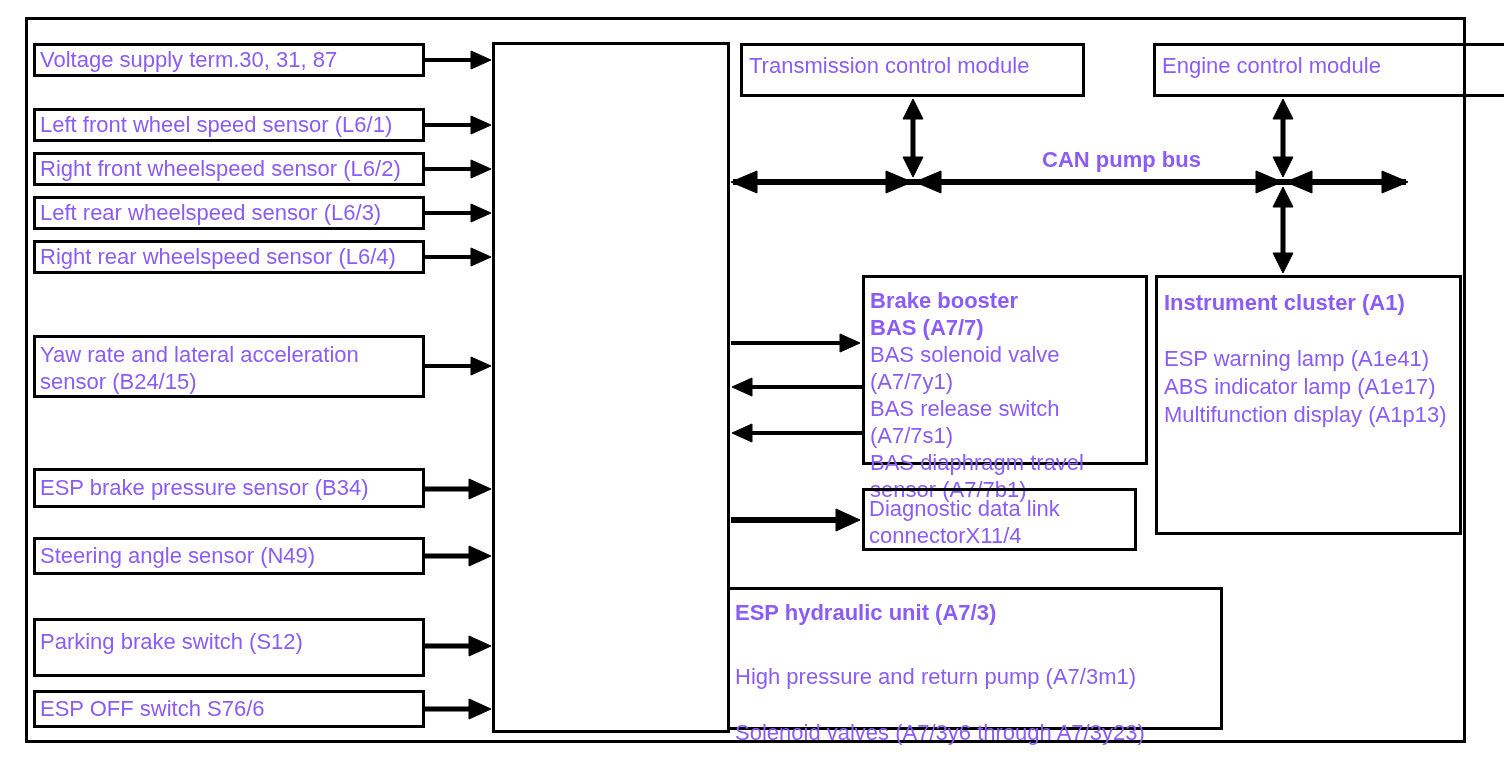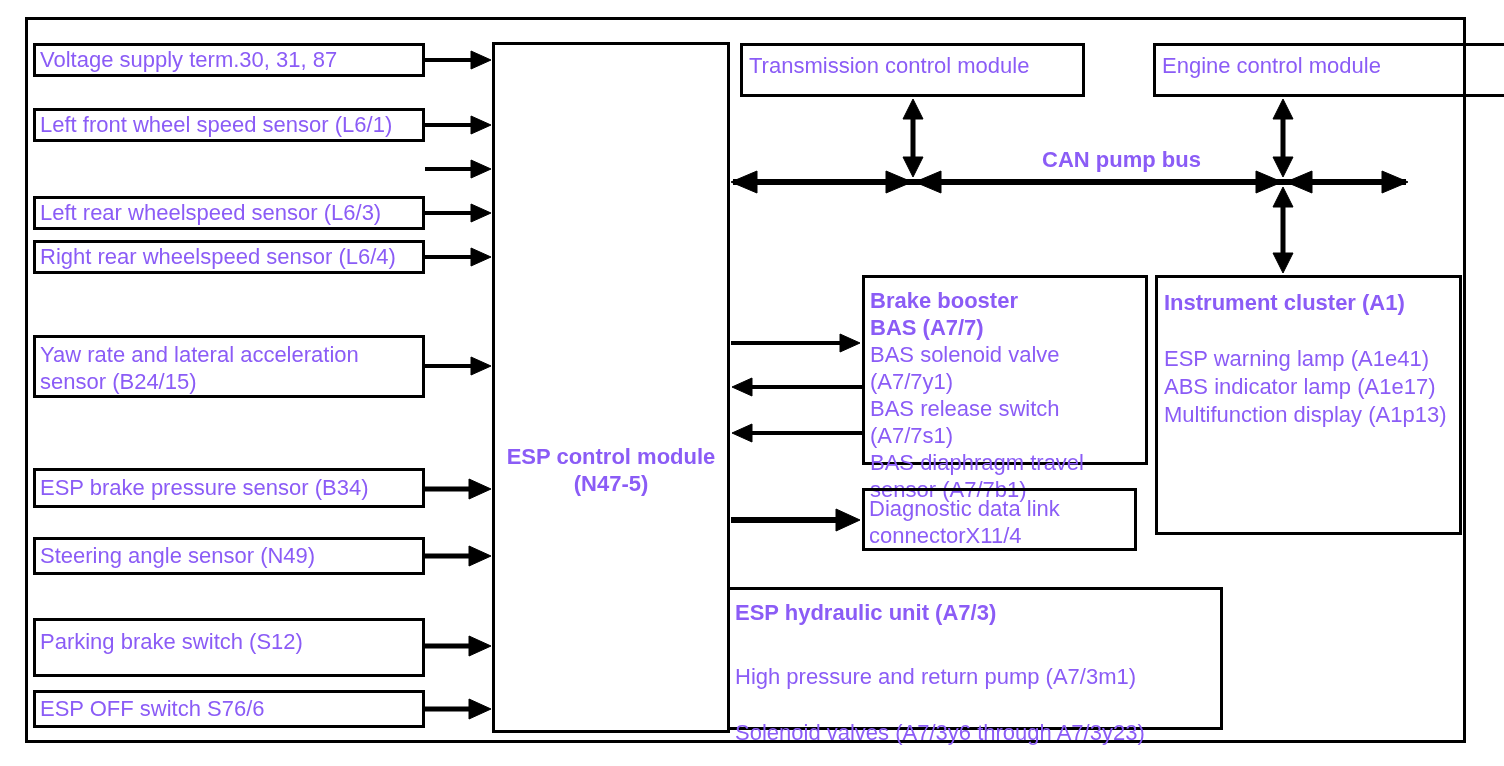--- a/index.html
+++ b/index.html
@@ -24,20 +24,23 @@
 <div class="canvas">
 
   <div class="frame"></div>
 
   <div class="box cbox" style="left:33px;top:43px;width:392px;height:34px">
       <span>Voltage supply term.30, 31, 87</span>
     </div>
   <div class="box cbox" style="left:33px;top:108px;width:392px;height:34px">
       <span>Left front wheel speed sensor (L6/1)</span>
     </div>
+  <div class="box cbox" style="left:33px;top:152px;width:392px;height:34px">
+      <span>Right front wheelspeed sensor (L6/2)</span>
+    </div>
   <div class="box cbox" style="left:33px;top:196px;width:392px;height:34px">
       <span>Left rear wheelspeed sensor (L6/3)</span>
     </div>
   <div class="box cbox" style="left:33px;top:240px;width:392px;height:34px">
       <span>Right rear wheelspeed sensor (L6/4)</span>
     </div>
   <div class="box" style="left:33px;top:335px;width:392px;height:63px">
     <span style="display:block;width:352px;padding:3px 0 0 4px;line-height:27px;white-space:normal">Yaw rate and lateral acceleration sensor (B24/15)</span>
   </div>
   <div class="box cbox" style="left:33px;top:468px;width:392px;height:40px">
@@ -47,24 +50,20 @@
       <span>Steering angle sensor (N49)</span>
     </div>
   <div class="box" style="left:33px;top:618px;width:392px;height:59px">
     <span style="display:block;padding:8px 0 0 4px;white-space:nowrap">Parking brake switch (S12)</span>
   </div>
   <div class="box cbox" style="left:33px;top:690px;width:392px;height:38px">
       <span>ESP OFF switch S76/6</span>
     </div>
 
   <div class="box" style="left:492px;top:42px;width:238px;height:691px"></div>
-  <div class="txt center b" style="left:492px;top:443px;width:238px">
-    <div>ESP control module</div>
-    <div>(N47-5)</div>
-  </div>
 
   <div class="box" style="left:740px;top:43px;width:345px;height:54px">
     <span style="display:block;padding:7px 0 0 6px">Transmission control module</span>
   </div>
   <div class="box" style="left:1153px;top:43px;width:361px;height:54px">
     <span style="display:block;padding:7px 0 0 6px">Engine control module</span>
   </div>
   <div class="txt b" style="left:1042px;top:146px">CAN pump bus</div>
 
   <div class="box" style="left:862px;top:275px;width:286px;height:190px"></div>

